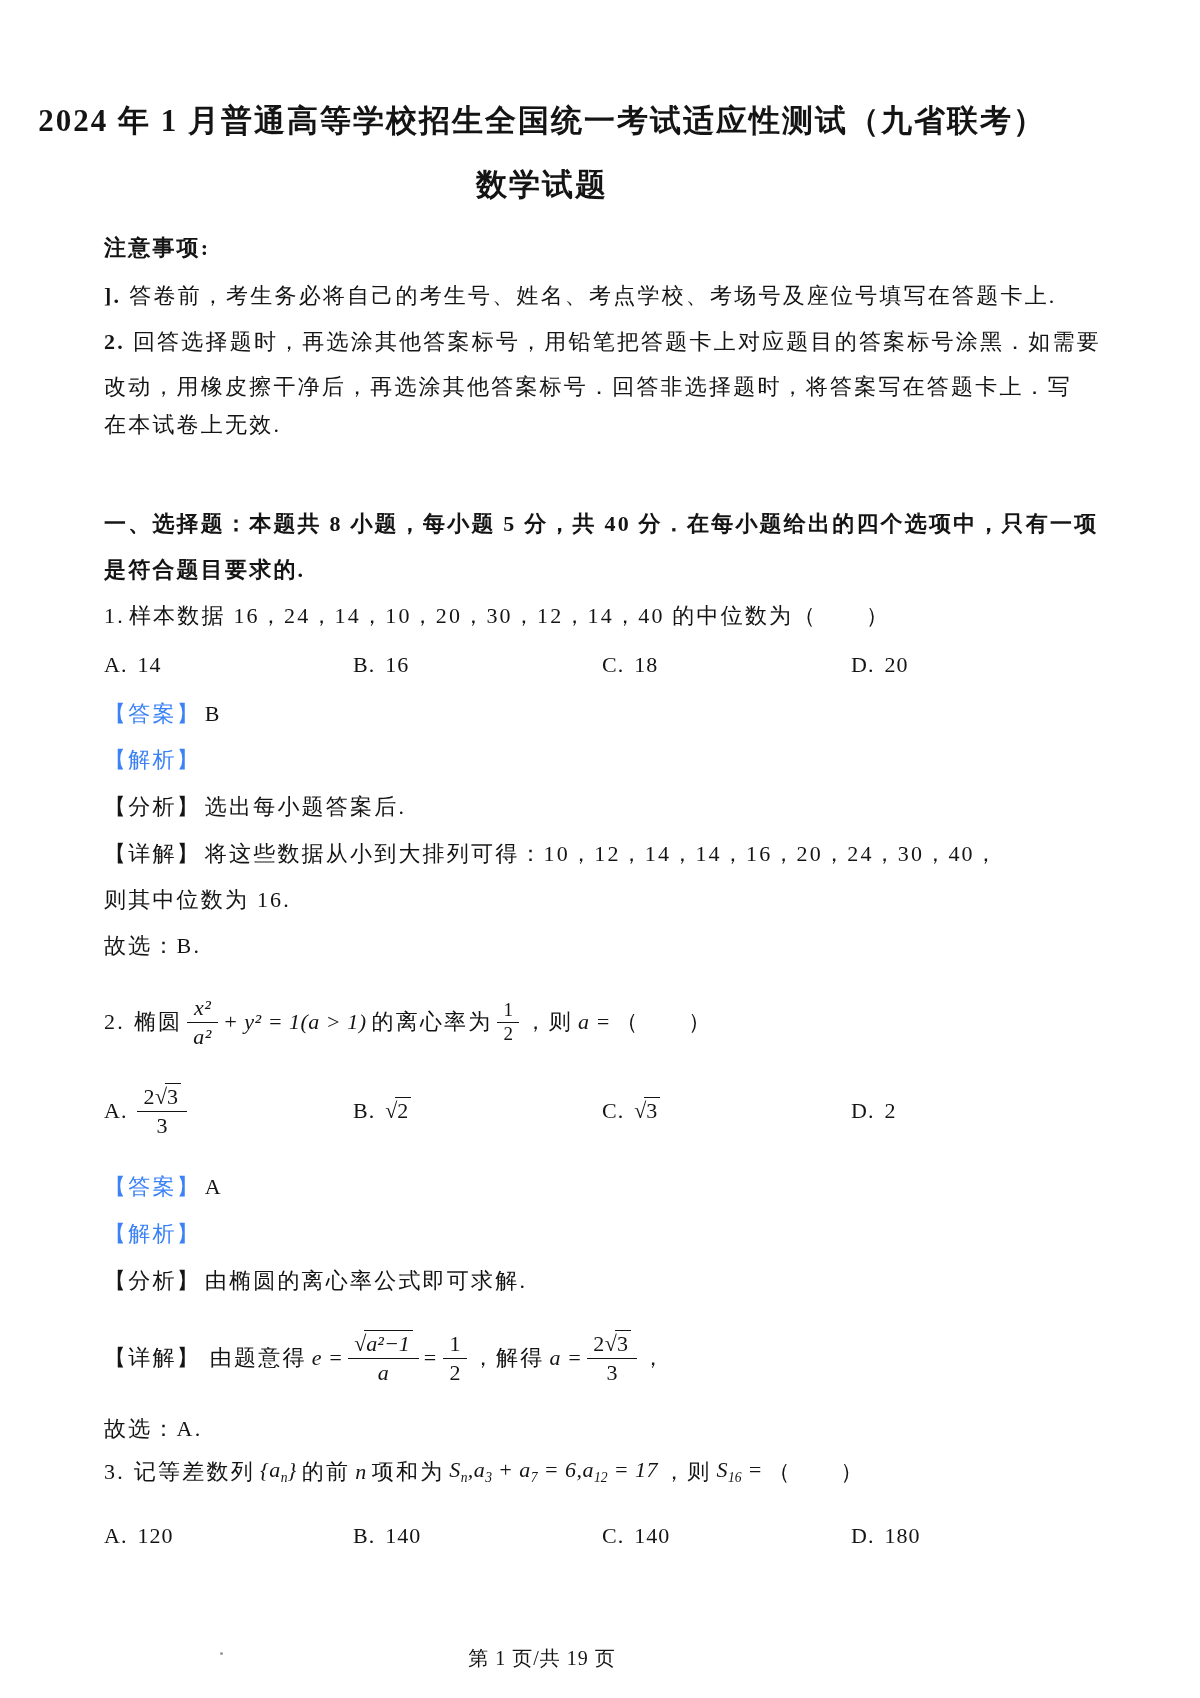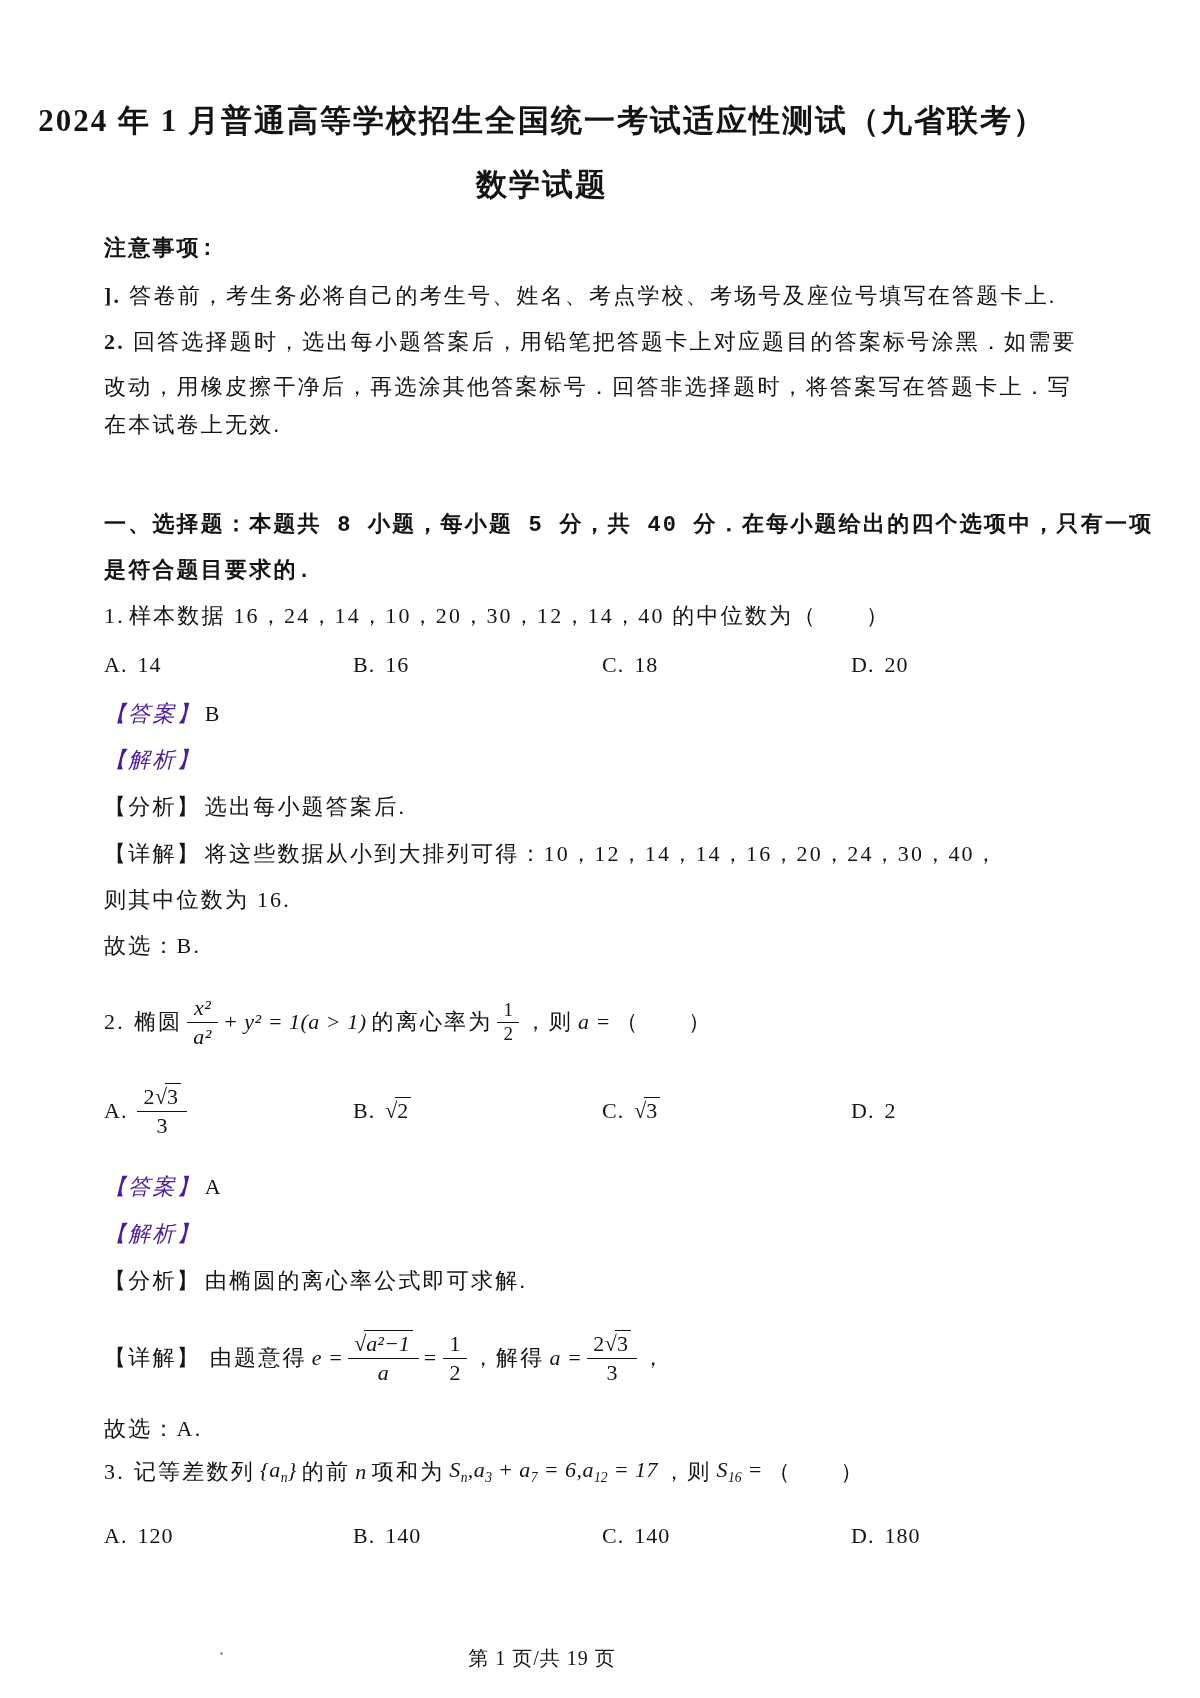--- a/index.html
+++ b/index.html
@@ -5,22 +5,22 @@
   html,body{margin:0;padding:0;background:#ffffff;}
   .page{
     position:relative;width:1200px;height:1698px;background:#ffffff;
     font-family:"Liberation Serif","DejaVu Serif",serif;color:#141414;
     overflow:hidden;
   }
   .abs{position:absolute;left:104px;white-space:nowrap;}
   .center{left:0;width:1084px;text-align:center;}
   .title{font-size:31px;font-weight:bold;letter-spacing:2px;}
   .cn{font-size:22px;letter-spacing:2.2px;}
-  .bold{font-weight:bold;font-family:Liberation Mono, monospace;}
-  .blue{color:#4c1d95;font-style:italic;}
+  .bold{font-weight:bold;}
+  .blue{color:#3b82f6;}
   .num{font-weight:bold;margin-right:8px;}
   .lbl{margin-right:4px;}
   .mi{font-style:italic;font-size:22px;letter-spacing:0.5px;}
   sub{font-size:0.62em;letter-spacing:0;}
   
   .row{position:absolute;left:104px;display:flex;align-items:center;}
   .optrow{width:1060px;}
   .opt{width:249px;display:flex;align-items:center;gap:10px;}
   .olabel,.oval{font-size:22px;letter-spacing:1px;}
   .qrow{gap:5px;white-space:nowrap;}
@@ -43,21 +43,21 @@
 
   <div class="abs center title" style="top:100px">2024 年 1 月普通高等学校招生全国统一考试适应性测试（九省联考）</div>
   <div class="abs center title" style="top:164px">数学试题</div>
 
   <div class="abs cn bold" style="top:233px">注意事项:</div>
 
   <div class="abs cn" style="top:281px">
     <span class="num">].</span><span>答卷前，考生务必将自己的考生号、姓名、考点学校、考场号及座位号填写在答题卡上.</span>
   </div>
   <div class="abs cn" style="top:327px">
-    <span class="num">2.</span><span>回答选择题时，选出每小题答案后，用铅笔把答题卡上对应题目的答案标号涂黑．如需要</span>
+    <span class="num">2.</span><span>回答选择题时，再选涂其他答案标号，用铅笔把答题卡上对应题目的答案标号涂黑．如需要</span>
   </div>
   <div class="abs cn" style="top:372px">改动，用橡皮擦干净后，再选涂其他答案标号．回答非选择题时，将答案写在答题卡上．写</div>
   <div class="abs cn" style="top:410px">在本试卷上无效.</div>
 
   <div class="abs cn bold" style="top:509px">一、选择题：本题共 8 小题，每小题 5 分，共 40 分．在每小题给出的四个选项中，只有一项</div>
   <div class="abs cn bold" style="top:555px">是符合题目要求的.</div>
 
   <div class="abs cn" style="top:601px">
     <span class="lbl">1.</span><span>样本数据 16，24，14，10，20，30，12，14，40 的中位数为（　　）</span>
   </div>

